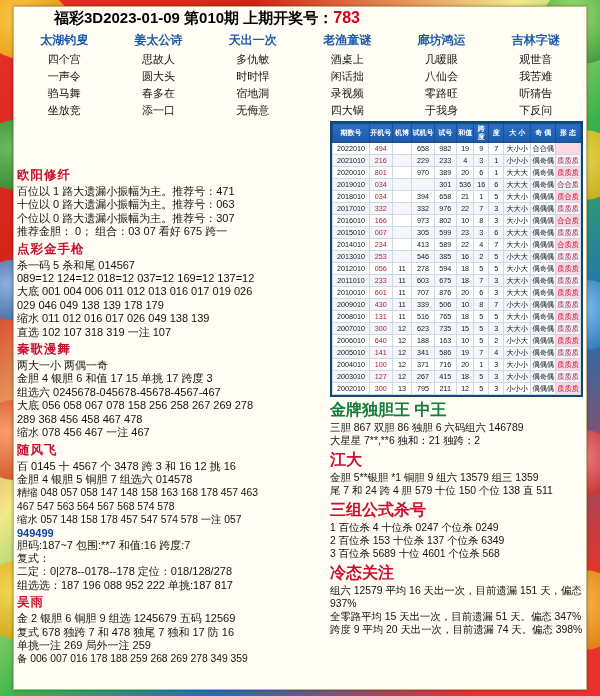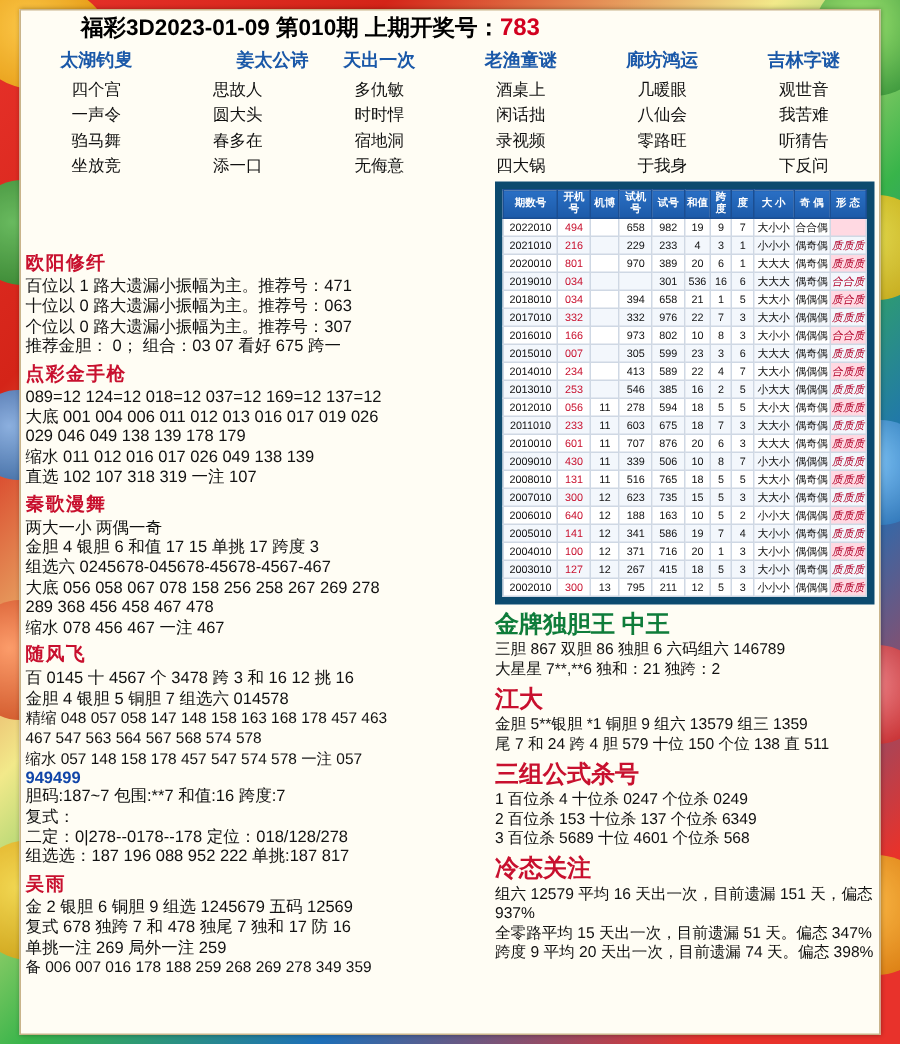--- a/index.html
+++ b/index.html
@@ -45,51 +45,51 @@
     font-size:11px;
   }
   .poem-table th {
     font-size:12px; font-weight:bold; color:#1a58a8; text-align:center;
     padding:1px 0 2px; border:none;
   }
   .poem-table td {
     text-align:center; padding:1px 0; color:#111; border:none; font-size:11px;
   }
   .poem-table th:nth-child(1){ color:#1a58a8; }
-  .poem-table th:nth-child(2){ color:#1a58a8;text-align:right; }
+  .poem-table th:nth-child(2){ color:#1a58a8; }
   .poem-table th:nth-child(3){ color:#1a58a8; }
   .poem-table th:nth-child(4){ color:#1a58a8; }
 
   
   .cols { display:flex; width:566px; margin:2px auto 0; }
   .col-left { width:310px;margin-top:44px; }
   .col-right { width:256px; padding-left:3px; }
 
   .sect-head {
     font-size:12.5px; font-weight:bold; color:#c8102e; margin:2px 0 1px;
     letter-spacing:1px;
   }
   .line { font-size:11px; color:#111; line-height:13.4px; white-space:nowrap; }
   .line.sm { font-size:10.3px; }
   .kicker { font-size:11px; color:#1045a8; font-weight:bold; }
 
   
-  .data-wrap { border:5px solid #0c4a6e; background:#fff; }
+  .data-wrap { border:2px solid #0c4a6e; background:#fff; }
   .dt { border-collapse:collapse; width:100%; font-size:7.2px; table-layout:fixed; }
   .dt thead th {
     background:linear-gradient(#2a6fc4,#1c5aa8); color:#fff; font-size:7px;
     border:1px solid #1b4e92; padding:1px 0; line-height:8px; font-weight:bold;
   }
   .dt tbody td {
     border:1px solid #cfd8e4; text-align:center; padding:0 0; height:11px;
     line-height:11px; color:#111; white-space:nowrap; overflow:hidden;
   }
   .dt tbody tr:nth-child(even) td { background:#f3f7fc; }
   .dt tbody td.red { color:#c8102e; }
-  .dt tbody td.pink { background:#ffd9e2; color:#b00028;font-style:italic; }
+  .dt tbody td.pink { background:#ffd9e2; color:#b00028; }
 
   .rsect { margin-top:3px; }
   .rhead { font-size:16px; font-weight:bold; color:#c8102e; }
   .rline { font-size:10.4px; color:#111; line-height:13px; white-space:nowrap; }
   .rline.wrap { white-space:normal; }
 </style>
 </head>
 <body>
 
 <div class="frame-deco">
@@ -161,20 +161,21 @@
   <div class="cols">
 
     <div class="col-left">
 
       <div class="sect-head">欧阳修纤</div>
       <div class="line">百位以 1 路大遗漏小振幅为主。推荐号：471</div>
       <div class="line">十位以 0 路大遗漏小振幅为主。推荐号：063</div>
       <div class="line">个位以 0 路大遗漏小振幅为主。推荐号：307</div>
       <div class="line">推荐金胆： 0；  组合：03 07 看好 675 跨一</div>
       <div class="sect-head">点彩金手枪</div>
+      <div class="line">杀一码 5 杀和尾 014567</div>
       <div class="line">089=12 124=12 018=12 037=12 169=12 137=12</div>
       <div class="line">大底 001 004 006 011 012 013 016 017 019 026</div>
       <div class="line">029 046 049 138 139 178 179</div>
       <div class="line">缩水 011 012 016 017 026 049 138 139</div>
       <div class="line">直选 102 107 318 319 一注 107</div>
 
       <div class="sect-head">秦歌漫舞</div>
       <div class="line">两大一小 两偶一奇</div>
       <div class="line">金胆 4 银胆 6 和值 17 15 单挑 17 跨度 3</div>
       <div class="line">组选六 0245678-045678-45678-4567-467</div>

